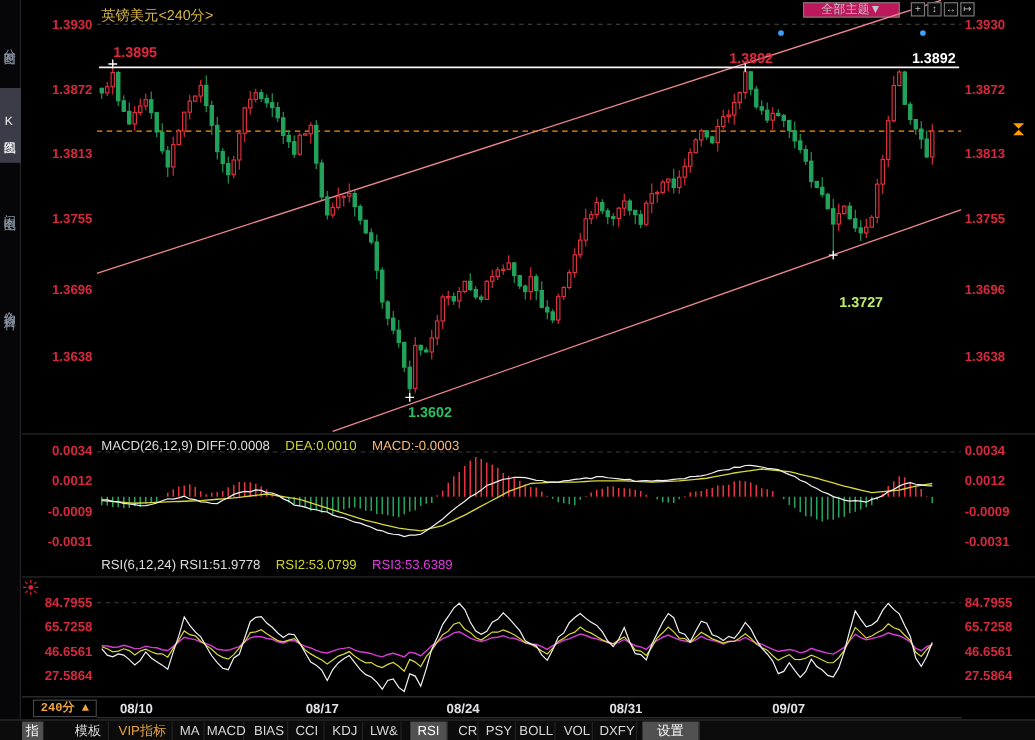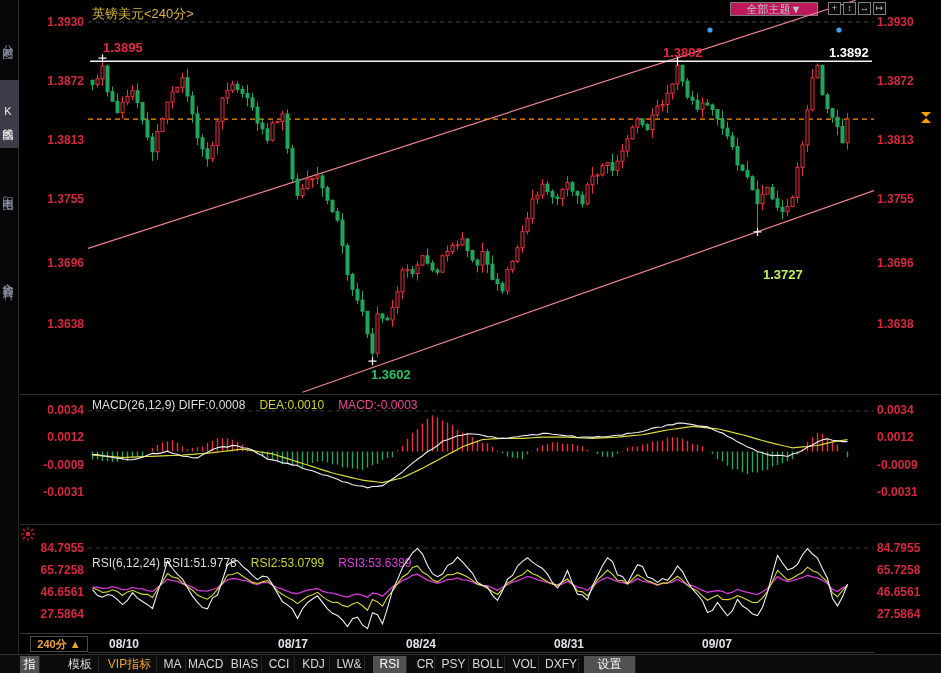--- a/index.html
+++ b/index.html
@@ -27,21 +27,21 @@
     height:14px; line-height:14px; }
   .axl.left  { left:20px; width:64px; text-align:right; }
   .axl.right { left:877px; width:62px; text-align:left; }
   .ann { position:absolute; font-size:13px; font-weight:700; }
   svg.panel { position:absolute; left:88px; }
   .hline { position:absolute; height:1px; background:#2e2e2e; }
   .ind-header { position:absolute; left:92px; font-size:12px; white-space:nowrap; }
   .ind-header span { margin-right:14px; }
   .interval-box { position:absolute; left:30px; top:636px; width:58px; height:16px;
     border:1px solid #4a4a4a; color:#f0a43a; font-size:11px; font-weight:700;
-    line-height:14px; text-align:center; cursor:pointer; }
+    line-height:14px; text-align:center; cursor:pointer;font-family:Liberation Mono, monospace; }
   .date-lab { position:absolute; top:637px; transform:translateX(-50%);
     font-size:12px; font-weight:700; color:#e2e2e8; }
   .toolbar { position:absolute; left:0; top:654px; width:941px; height:19px;
     background:#0c0c0c; border-top:1px solid #333; }
   .tb-item { position:absolute; top:1px; height:17px; line-height:17px;
     font-size:12px; color:#d8d8d8; text-align:center; cursor:pointer;
     border-right:1px solid #242424; }
   .tb-item.sel { background:#515151; color:#fff; }
   .tb-item.vip { color:#e8a33c; }
   .px-marker { position:absolute; left:920px; top:112px; width:11px; height:12px; }
@@ -388,21 +388,21 @@
 
   <div id="mainAxis"></div>
   <div id="annotations"></div>
 
   <div class="px-marker">
     <div class="t1"></div>
     <div class="t2"></div>
   </div>
 
   <div class="hline" style="left:20px; top:394px; width:921px;"></div>
-  <div class="ind-header" id="macdHeader" style="top:398px;"><span style="color: rgb(221, 221, 221);">MACD(26,12,9) DIFF:0.0008</span><span style="color: rgb(207, 211, 46);">DEA:0.0010</span><span style="color: #ec4899;">MACD:-0.0003</span></div>
+  <div class="ind-header" id="macdHeader" style="top:398px;"><span style="color: rgb(221, 221, 221);">MACD(26,12,9) DIFF:0.0008</span><span style="color: rgb(207, 211, 46);">DEA:0.0010</span><span style="color: #fdba74;">MACD:-0.0003</span></div>
   <svg class="panel" id="macdChart" width="786" height="128" viewBox="0 0 786 128" style="top:396px;">
       <line x1="0" y1="14.846200000000003" x2="786" y2="14.846200000000003" stroke="#3c3c3c" stroke-width="1" stroke-dasharray="4 4"></line>
       <line x1="4.5" y1="55.5" x2="4.5" y2="63.408301953684024" stroke="#22a45c" stroke-width="1.4"></line>
       <line x1="9.5" y1="55.5" x2="9.5" y2="63.50368032843135" stroke="#22a45c" stroke-width="1.4"></line>
       <line x1="14.5" y1="55.5" x2="14.5" y2="64.935742072984" stroke="#22a45c" stroke-width="1.4"></line>
       <line x1="19.5" y1="55.5" x2="19.5" y2="65.02311504747559" stroke="#22a45c" stroke-width="1.4"></line>
       <line x1="24.5" y1="55.5" x2="24.5" y2="65.87819476721819" stroke="#22a45c" stroke-width="1.4"></line>
       <line x1="29.5" y1="55.5" x2="29.5" y2="65.87568606983797" stroke="#22a45c" stroke-width="1.4"></line>
       <line x1="34.5" y1="55.5" x2="34.5" y2="64.11817577571138" stroke="#22a45c" stroke-width="1.4"></line>
       <line x1="39.5" y1="55.5" x2="39.5" y2="64.80240498059106" stroke="#22a45c" stroke-width="1.4"></line>
@@ -561,21 +561,21 @@
       <line x1="8" y1="1" x2="8" y2="4"></line>
         <line x1="8" y1="12" x2="8" y2="15"></line>
       <line x1="1" y1="8" x2="4" y2="8"></line>
         <line x1="12" y1="8" x2="15" y2="8"></line>
       <line x1="3" y1="3" x2="5" y2="5"></line>
         <line x1="11" y1="11" x2="13" y2="13"></line>
       <line x1="13" y1="3" x2="11" y2="5"></line>
         <line x1="5" y1="11" x2="3" y2="13"></line>
     </g>
   </svg>
-  <div class="ind-header" id="rsiHeader" style="top:556px;"><span style="color: rgb(221, 221, 221);">RSI(6,12,24) RSI1:51.9778</span><span style="color: rgb(207, 211, 46);">RSI2:53.0799</span><span style="color: rgb(224, 60, 224);">RSI3:53.6389</span></div>
+  <div class="ind-header" id="rsiHeader" style="top:506px;"><span style="color: rgb(221, 221, 221);">RSI(6,12,24) RSI1:51.9778</span><span style="color: rgb(207, 211, 46);">RSI2:53.0799</span><span style="color: rgb(224, 60, 224);">RSI3:53.6389</span></div>
   <svg class="panel" id="rsiChart" width="786" height="106" viewBox="0 0 786 106" style="top:526px;">
       <line x1="0" y1="22" x2="786" y2="22" stroke="#3c3c3c" stroke-width="1" stroke-dasharray="4 4"></line>
       <polyline points="4.5,61.083716438116355 9.5,61.26054396575205 14.5,62.46840772063212 19.5,62.18138390257688 24.5,60.67308759262 29.5,61.9899641227617 34.5,63.67946822386767 39.5,63.42619341068699 44.5,61.414974642846694 49.5,62.54038231207848 54.5,62.841413633210315 59.5,64.66776300666407 64.5,65.4145566245084 69.5,61.58438709494699 74.5,57.51128179042526 79.5,53.342152619356845 84.5,54.5368129404116 89.5,55.42291498990797 94.5,57.78727929625968 99.5,59.08613099878694 104.5,61.186129996544054 109.5,64.29242606902436 114.5,64.95964505041323 119.5,65.21365050522806 124.5,63.489810010035896 129.5,61.773952184041796 134.5,57.25066767241256 139.5,53.90813921485191 144.5,52.673401248496845 149.5,52.89537130084943 154.5,54.39828773799277 159.5,55.16770945347417 164.5,57.38373496734269 169.5,58.66721247125374 174.5,56.50161886831148 179.5,56.45530703921627 184.5,59.27030058814104 189.5,61.60104071828641 194.5,63.03610108626174 199.5,65.24992399374773 204.5,67.00389187906944 209.5,67.61952491548342 214.5,65.88830275630846 219.5,64.09504761302458 224.5,63.44235098164942 229.5,62.54247005729803 234.5,65.02243735369754 239.5,66.575140189308 244.5,67.21093411655367 249.5,68.25573787167612 254.5,70.02646634116172 259.5,71.15138543265195 264.5,69.03124831737173 269.5,67.86827235308486 274.5,69.42127620879657 279.5,71.16305127225584 284.5,67.01793727618133 289.5,67.8525898575286 294.5,70.16821037404168 299.5,65.75620550335834 304.5,60.88459745811786 309.5,57.99972313705108 314.5,54.60589902004394 319.5,52.447962423572676 324.5,49.314862319816825 329.5,48.293628745716816 334.5,51.1338384910253 339.5,54.04658539911677 344.5,55.938139859168515 349.5,57.20602226378138 354.5,55.71284274431051 359.5,53.726234933342816 364.5,53.31897154868848 369.5,51.894706068190146 374.5,53.859739062427124 379.5,54.21350746383644 384.5,56.08184220740711 389.5,58.419507972469724 394.5,59.44553698094196 399.5,59.70802186999739 404.5,61.83799067663472 409.5,64.4130349914131 414.5,60.98755377905931 419.5,58.72070578342994 424.5,56.07852569656711 429.5,54.816064530419425 434.5,52.51590701706018 439.5,50.389402618166066 444.5,51.706134358080234 449.5,53.80103868967636 454.5,54.823072706400104 459.5,56.60935540444547 464.5,57.47000037246026 469.5,59.36200102706798 474.5,57.99589586093043 479.5,55.353104355918184 484.5,58.381493189144685 489.5,61.04359694855391 494.5,62.01879332470662 499.5,64.41140840002328 504.5,59.61214815698297 509.5,56.227608699341744 514.5,53.29827811476895 519.5,51.33920237329157 524.5,53.676471576308586 529.5,55.62548681142834 534.5,56.66627806361044 539.5,57.87985294810595 544.5,55.80626958328778 549.5,52.579173293478945 554.5,55.06313993285725 559.5,56.196939657006915 564.5,57.47589577370043 569.5,59.33214269832498 574.5,57.47227320868694 579.5,56.84512680706618 584.5,56.05688472451694 589.5,53.50404484754163 594.5,56.1195742554227 599.5,58.76834104512243 604.5,59.62498545142072 609.5,62.04358562811836 614.5,64.36242405486372 619.5,66.24272285645169 624.5,65.42874960889112 629.5,64.50137587694594 634.5,65.46878759610402 639.5,67.49823281158125 644.5,66.24565978009855 649.5,63.375074011265525 654.5,65.12204386392204 659.5,66.47376030491694 664.5,67.72349120274583 669.5,68.64551932495684 674.5,65.70200191268759 679.5,62.51588296675336 684.5,56.3930886311755 689.5,50.702651392556845 694.5,53.594640868597324 699.5,55.518313119320936 704.5,54.57755037017992 709.5,53.224075516850874 714.5,51.723843235111 719.5,49.257301068981064 724.5,50.774104344789606 729.5,51.98792428623454 734.5,54.30052905386696 739.5,57.5009815510718 744.5,63.43747597711587 749.5,65.54653801034519 754.5,61.86335097659473 759.5,59.98333514753632 " fill="none" stroke="#d43cd4" stroke-width="1.3"></polyline>
       <polyline points="4.5,61.941677484227775 9.5,63.735903886064804 14.5,66.5103547896222 19.5,65.88558780071493 24.5,63.81027117455444 29.5,65.45582255504127 34.5,69.46880941144536 39.5,65.90964202199245 44.5,64.24738975441991 49.5,66.49595909782592 54.5,68.35315951862438 59.5,68.37019259952572 64.5,71.42344525788727 69.5,63.19364714394263 74.5,55.80148145159215 79.5,47.590703023037435 84.5,50.9882520461597 89.5,52.10393770796867 94.5,56.934335218190526 99.5,60.6947352100716 104.5,64.29100561781095 109.5,69.0262174830792 114.5,71.61169213068666 119.5,73.2109819265579 124.5,69.15748664207395 129.5,63.28926523983683 134.5,57.57484044350035 139.5,49.0710341659447 144.5,48.479422235570404 149.5,46.50756886104729 154.5,50.04467350605666 159.5,53.22447950317011 164.5,56.36531717687953 169.5,57.42111589371146 174.5,55.890668767622806 179.5,54.5212519962626 184.5,59.05261957319814 189.5,64.93482816235776 194.5,68.44624435067279 199.5,71.38529845459354 204.5,74.03311571184537 209.5,77.5883624099526 214.5,74.02127449409355 219.5,70.44998919910836 224.5,68.66972697993663 229.5,66.34491335454707 234.5,70.61806955216613 239.5,74.08450024924927 244.5,76.5222873166866 249.5,76.36517161753437 254.5,79.3874436867772 259.5,80.85713122090313 264.5,78.00708780887439 269.5,76.30290196122021 274.5,79.7618762399741 279.5,84.24971292276135 284.5,73.42854009963392 289.5,75.92904540218308 294.5,80.05453053876712 299.5,70.95066759491706 304.5,64.9918034081876 309.5,57.685568435116735 314.5,51.01249552539353 319.5,47.760573149886945 324.5,41.44000870047428 329.5,39.88368887511747 334.5,45.98325253825611 339.5,48.903803907870795 344.5,53.72560586647978 349.5,55.845036425262954 354.5,52.39600529405038 359.5,48.58569884252654 364.5,48.732693563538035 369.5,46.68338084381148 374.5,48.6162563488068 379.5,50.979099858345826 384.5,54.35260896750588 389.5,58.24930678742783 394.5,59.62320042441924 399.5,62.49754669840689 404.5,65.76333420009331 409.5,68.46957882832882 414.5,63.26175547343791 419.5,57.11034514519654 424.5,54.180740393186184 429.5,50.62203054414424 434.5,48.70026676615246 439.5,43.96098243667133 444.5,47.669499159447 449.5,49.57103735564339 454.5,52.69808054941426 459.5,55.71433482967589 464.5,58.148615263926466 469.5,59.25341993642183 474.5,55.92719612007281 479.5,53.006565038160105 484.5,58.18559225869487 489.5,65.08835666458762 494.5,65.892294264442 499.5,69.85165737808413 504.5,62.478005316960726 509.5,53.81690819124876 514.5,49.27416050839742 519.5,44.01133449229209 524.5,48.46408148981202 529.5,54.175079218477684 534.5,54.44824934690408 539.5,58.107480148364104 544.5,53.384405883884384 549.5,48.79388028549863 554.5,51.60531959828404 559.5,54.78101907882319 564.5,56.59641496619101 569.5,58.66019932120269 574.5,57.06779710654337 579.5,57.11229750664322 584.5,53.946673019248564 589.5,50.25259818217309 594.5,54.16672616412991 599.5,59.446040243070804 604.5,62.599068642728035 609.5,65.08413568050234 614.5,70.14723491215739 619.5,74.22227507221879 624.5,71.52055504325784 629.5,69.13297471976375 634.5,73.46560228417152 639.5,73.64335304044388 644.5,72.4246867180314 649.5,69.68848131371911 654.5,71.53580458054742 659.5,74.06380747680276 664.5,76.49017027904611 669.5,76.396195357588 674.5,71.93247845762909 679.5,65.20774349511501 684.5,55.24278798248996 689.5,44.381309196617615 694.5,49.094752161144456 699.5,54.13525844188427 704.5,52.23767982867066 709.5,49.052019053621024 714.5,46.48136890503197 719.5,41.149374524402155 724.5,44.703741578906346 729.5,46.40334693361468 734.5,51.472726403399676 739.5,56.16397739683866 744.5,66.9499476682378 749.5,70.7908050491563 754.5,64.39914654473921 759.5,59.6353500168591 " fill="none" stroke="#d8d838" stroke-width="1.1"></polyline>
       <polyline points="4.5,63.71461021834572 9.5,69.60700699446471 14.5,71.14134393984912 19.5,68.4788162739641 24.5,69.51499674009602 29.5,73.67052546424455 34.5,78.5522258379477 39.5,74.36882327359024 44.5,66.67322408011451 49.5,72.19765931071123 54.5,75.48322412333124 59.5,78.6730309231281 64.5,82.4868083111206 69.5,66.57762452793116 74.5,52.349445333172085 79.5,34.870130081639104 84.5,42.48025004372255 89.5,48.45460561286828 94.5,52.98183796764908 99.5,61.71064209614488 104.5,70.15506075494932 109.5,76.43709715520482 114.5,81.54306596082657 119.5,82.80662325354035 124.5,72.10357785555124 129.5,68.85475856282099 134.5,53.774652843686766 139.5,38.960381655356706 144.5,35.20548042682473 149.5,34.50965506100053 154.5,40.404709838808714 159.5,44.26142499543592 164.5,49.44329104853678 169.5,53.61964131747861 174.5,50.16263600497659 179.5,51.02559793685497 184.5,58.629110203986244 189.5,67.39012167688361 194.5,75.77071514483967 199.5,78.83697471074416 204.5,83.1905359039372 209.5,92.58324525702243 214.5,82.72110914273264 219.5,76.63111282574974 224.5,72.94490034971366 229.5,69.84559648925006 234.5,76.38456655221742 239.5,82.78451544430008 244.5,87.29148679076236 249.5,89.49646332320705 254.5,94.09495634589803 259.5,100.5562347883832 264.5,92.65317227202637 269.5,91.16187987932977 274.5,98.94183872540034 279.5,102.68230137232153 284.5,86.64734325345937 289.5,88.62711599901164 294.5,97.81849517744651 299.5,82.06614717843863 304.5,64.16527061059915 309.5,53.61868417815779 314.5,41.53169255389913 319.5,34.416776454445696 324.5,26.775199470912774 329.5,22.46068787049607 334.5,28.129741021671194 339.5,39.433714553912694 344.5,47.673541686448885 349.5,50.708930569249034 354.5,47.99253644309249 359.5,39.57144561500564 364.5,37.06979157170009 369.5,31.140861154099277 374.5,35.881671008021556 379.5,41.54682341783459 384.5,47.26850163212633 389.5,56.501874427226156 394.5,59.33388891341905 399.5,60.99431002252497 404.5,69.3154173519191 409.5,74.31932388980609 414.5,64.72510872007558 419.5,53.19222592051976 424.5,49.39488492381189 429.5,40.09930892926204 434.5,35.404091250439855 439.5,31.687937534086586 444.5,36.16182024149191 449.5,39.59560627015918 454.5,42.507899998746254 459.5,48.18547875388475 464.5,56.74892381184648 469.5,61.820093970152186 474.5,55.1737688441843 479.5,44.43275727355156 484.5,57.60863351408189 489.5,68.24987749366537 494.5,69.07965735300647 499.5,73.88032638533605 504.5,59.97912329059401 509.5,49.702684875765016 514.5,39.70799104775756 519.5,31.7689079107355 524.5,35.54224386600329 529.5,48.8738176442182 534.5,50.502135519245975 539.5,57.450295359137456 544.5,47.64833356295999 549.5,38.74060014890375 554.5,40.469303927476396 559.5,51.03166702610427 564.5,52.802032745862135 569.5,56.33425628726 574.5,52.520155931367896 579.5,54.266308136089535 584.5,48.223519489923824 589.5,39.85207153616601 594.5,45.643513440281765 599.5,55.49158824814434 604.5,63.21612886532341 609.5,68.52584983154914 614.5,74.98076576823375 619.5,86.43321758483697 624.5,84.39449604593618 629.5,76.51039931352427 634.5,83.35935981320111 639.5,89.76654472125178 644.5,84.40398437092091 649.5,73.31169007277617 654.5,80.03449124621065 659.5,83.07787542693123 664.5,87.97093913004873 669.5,89.55873215525716 674.5,81.20868150647698 679.5,66.45533285012706 684.5,47.276379348252846 689.5,29.481819315362582 694.5,37.03181896687552 699.5,43.89968883104443 704.5,42.159296384654695 709.5,38.34686966043638 714.5,28.708626030972084 719.5,22.610444785566095 724.5,28.025261291849215 729.5,32.09006930770764 734.5,42.70244781118506 739.5,52.568403494538586 744.5,72.2666153554074 749.5,79.84842586326884 754.5,70.8326727785986 759.5,58.06352061010361 " fill="none" stroke="#f2f2f2" stroke-width="1.1"></polyline>
     </svg>
 
   <div class="hline" style="left:20px; top:633px; width:921px; background:#3a3a3a;"></div>
   <div class="interval-box">240分 ▲</div>
   <div id="dateRow"></div>

